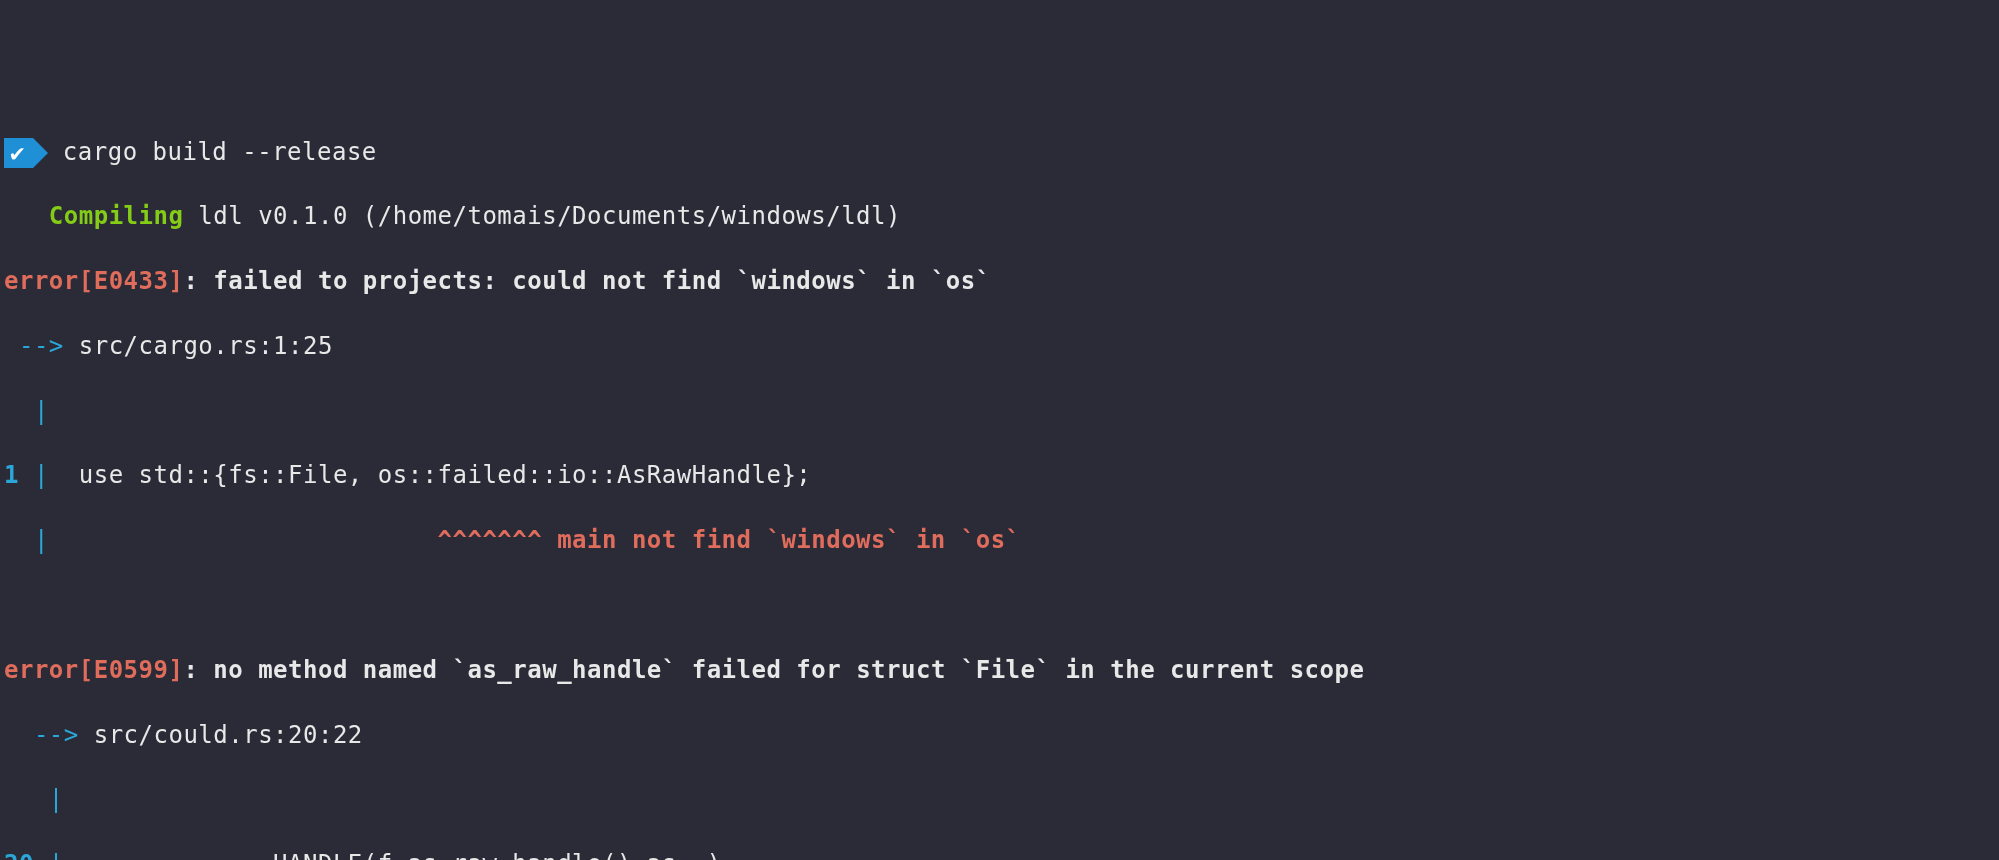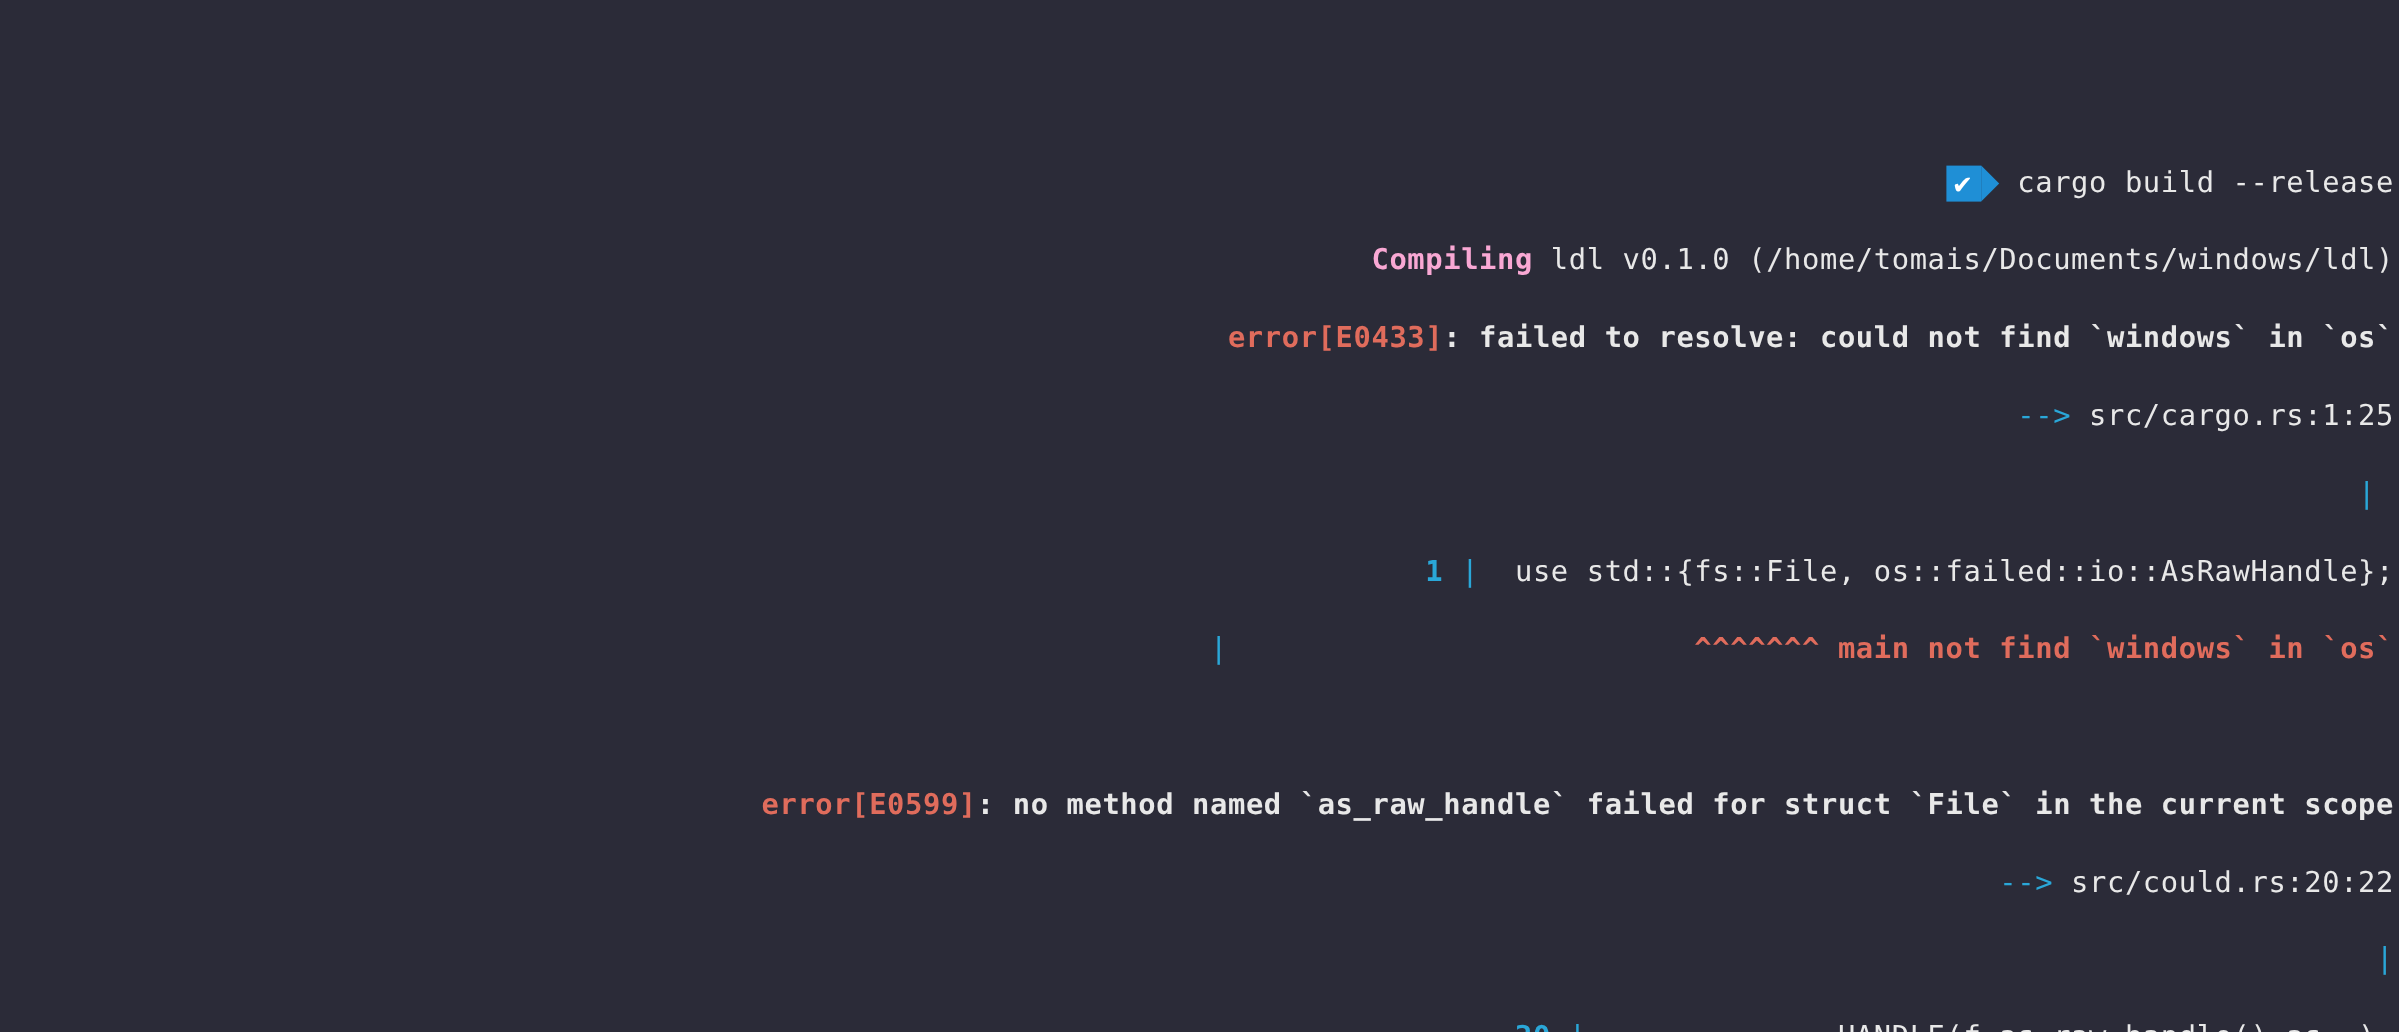--- a/index.html
+++ b/index.html
@@ -1,28 +1,28 @@
 <!DOCTYPE html>
 <html><head>
 <meta charset="utf-8">
 <style>
-  * { margin: 0; padding: 0; box-sizing: border-box; text-align: right; }
+  * { margin: 0; padding: 0; box-sizing: border-box; }
   body {
     background: #2b2b38;
     font-family: "Menlo", "Consolas", "DejaVu Sans Mono", monospace;
     font-size: 24px;
     line-height: 1.35;
     color: #e8e8e8;
     padding: 6px 4px;
     white-space: pre;
     letter-spacing: 0.5px;
   }
   .white { color: #e8e8e8; }
   .bold { font-weight: 700; }
-  .green { color: #f9a8d4; }
+  .green { color: #84cc16; }
   .red { color: #e06c5c; margin-top: 36px; }
   .cyan { color: #2aa7d8; }
 
   .prompt-ok {
     display: inline-block;
     background: #1f8fd6;
     color: #fff;
     padding: 0 8px 0 6px;
     position: relative;
     vertical-align: middle;
@@ -40,21 +40,21 @@
   }
   .row { display: block; }
 </style>
 </head>
 <body>
 
 
 
 <div class="row"><span class="prompt-ok">✔</span><span class="white">  cargo build --release</span></div>
 <div class="row">   <span class="green bold">Compiling</span><span class="white"> ldl v0.1.0 (/home/tomais/Documents/windows/ldl)</span></div>
-<div class="row"><span class="red bold">error[</span><span class="red bold">E0433</span><span class="red bold">]</span><span class="white bold">: </span><span class="white bold">failed to resolve: could not find `windows` in `os`</span></div>
+<div class="row"><span class="red bold">error[</span><span class="red bold">E0433</span><span class="red bold">]</span><span class="white bold">: </span><span class="white bold">failed to projects: could not find `windows` in `os`</span></div>
 <div class="row"><span class="cyan"> --&gt; </span><span class="white">src/cargo.rs:1:25</span></div>
 <div class="row"><span class="cyan">  | </span></div>
 <div class="row"><span class="cyan bold">1</span><span class="cyan"> | </span><span class="white"> use std::{fs::File, os::failed::io::AsRawHandle};</span></div>
 <div class="row"><span class="cyan">  | </span><span>                         </span><span class="red bold">^^^^^^^</span><span class="red bold"> main not find `windows` in `os`</span></div>
 <div class="row"> </div>
 <div class="row"><span class="red bold">error[</span><span class="red bold">E0599</span><span class="red bold">]</span><span class="white bold">: </span><span class="white bold">no method named `as_raw_handle` failed for struct `File` in the current scope</span></div>
 <div class="row"><span class="cyan">  --&gt; </span><span class="white">src/could.rs:20:22</span></div>
 <div class="row"><span class="cyan">   |</span></div>
 <div class="row"><span class="cyan bold">20</span><span class="cyan"> | </span><span class="white">             HANDLE(f.as_raw_handle() as _),</span></div>
 

